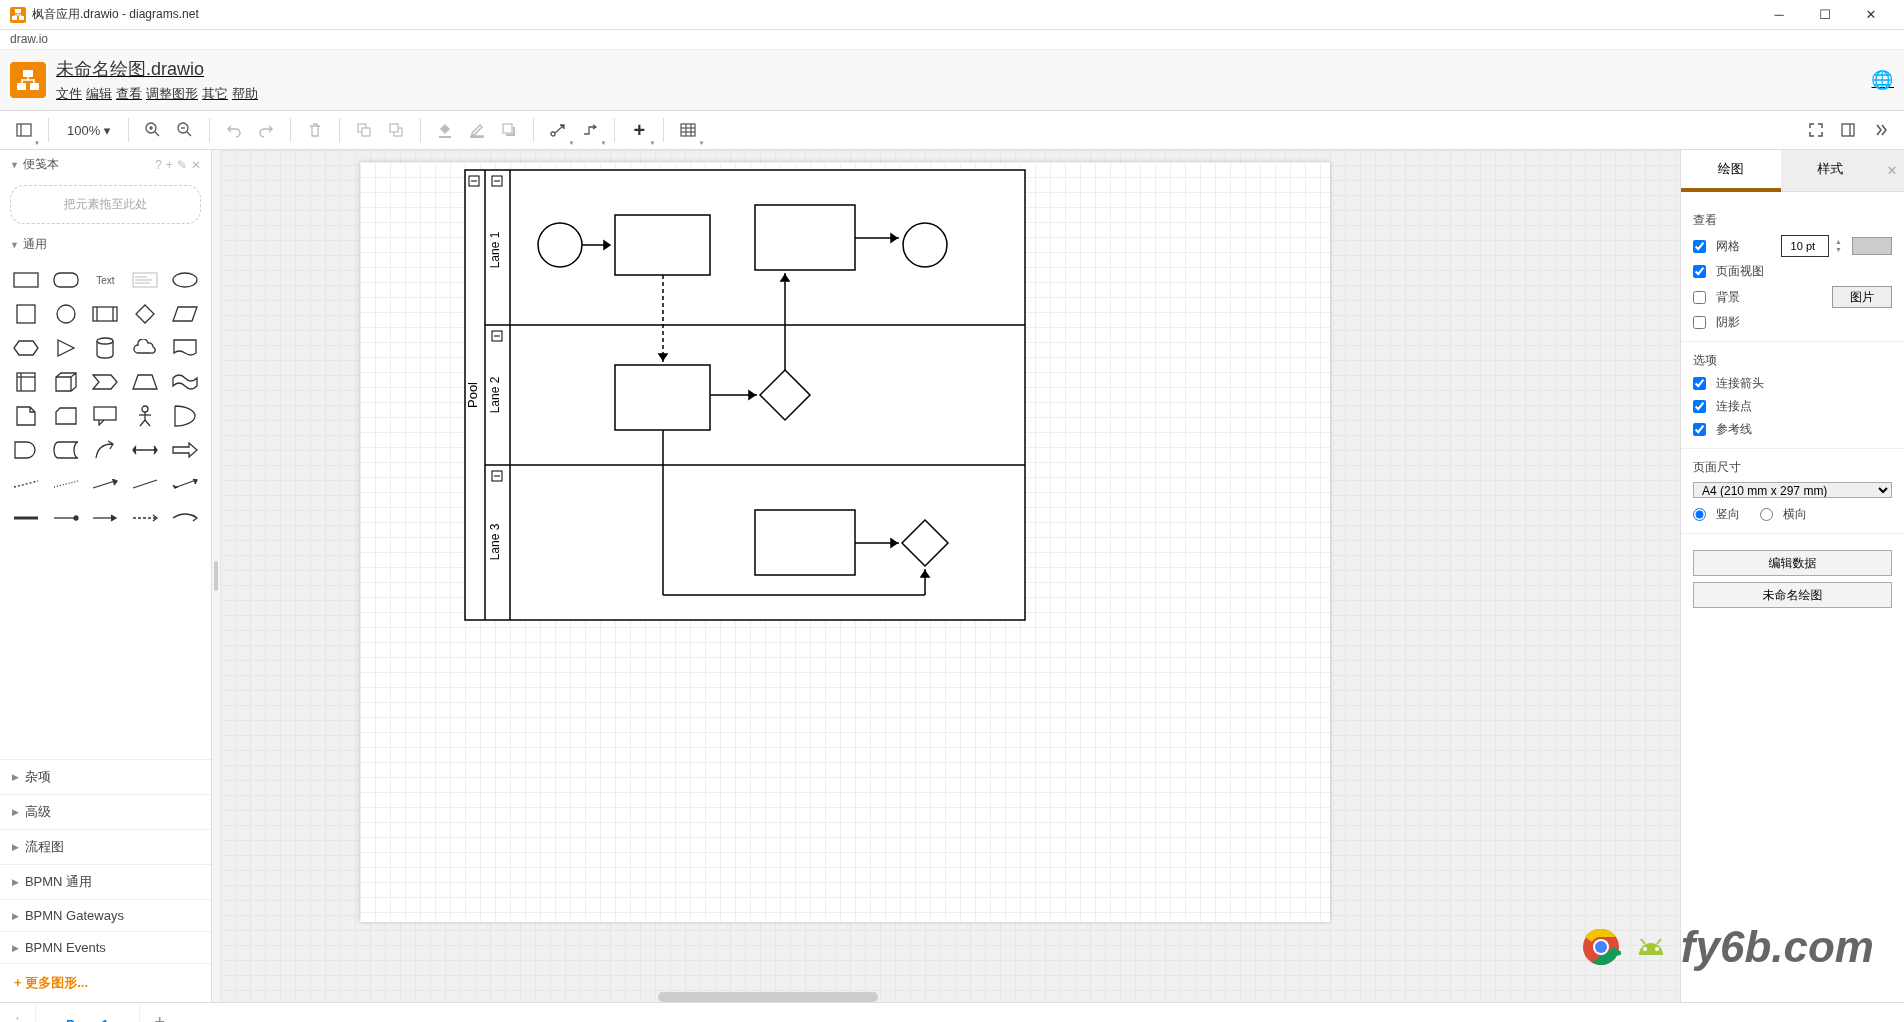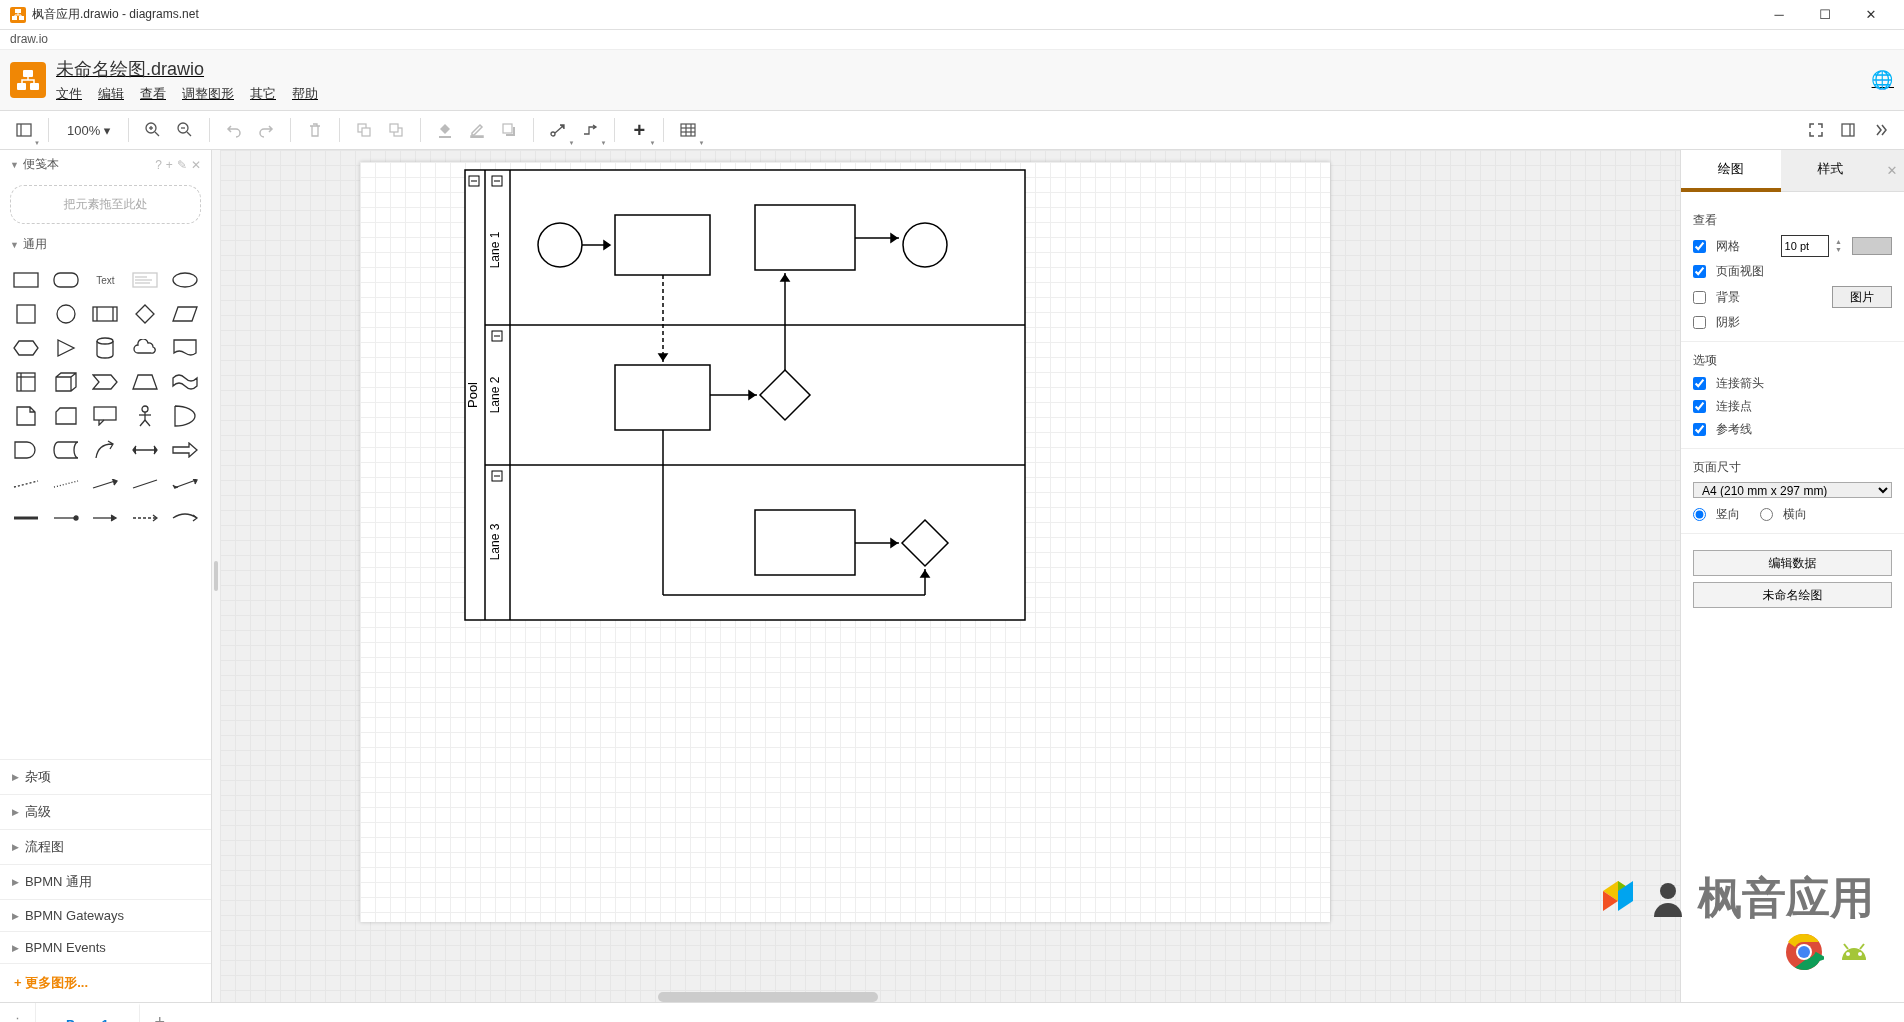--- a/index.html
+++ b/index.html
@@ -9,21 +9,21 @@
 .titlebar-icon { width: 16px; height: 16px; background: #f08705; margin-right: 6px; border-radius: 2px; display:flex; align-items:center; justify-content:center; }
 .titlebar-title { flex: 1; font-size: 12px; color: #333; }
 .winbtn { width: 46px; height: 30px; display: flex; align-items: center; justify-content: center; color: #333; cursor: pointer; }
 
 .subbar { height: 20px; padding: 2px 10px; font-size: 12px; color: #555; border-bottom: 1px solid #eee; }
 
 .header { height: 60px; background: #f8f8f8; display: flex; align-items: center; padding: 0 10px; gap: 10px; text-decoration: underline; }
 .app-icon { width: 36px; height: 36px; background: #f08705; border-radius: 4px; display:flex; align-items:center; justify-content:center; }
 .header-info { display: flex; flex-direction: column; }
 .doc-title { font-size: 18px; color: #333; }
-.menubar { display: flex; gap: 16px; margin-top: 4px; }
+.menubar { display: flex; gap: 4px; margin-top: 4px; }
 .menuitem { font-size: 13px; color: #333; cursor: pointer; }
 .globe { margin-left: auto; color: #888; font-size: 18px; cursor:pointer; }
 
 .toolbar { height: 40px; background: #fff; border-bottom: 1px solid #ddd; border-top: 1px solid #ddd; display: flex; align-items: center; padding: 0 10px; gap: 4px; }
 .tbtn { width: 28px; height: 28px; display: flex; align-items: center; justify-content: center; color: #666; cursor: pointer; border-radius: 2px; position:relative; }
 .tsep { width: 1px; height: 24px; background: #ddd; margin: 0 6px; }
 .zoom { padding: 0 8px; color: #444; font-size: 13px; cursor: pointer; }
 .toolbar-right { margin-left: auto; display: flex; gap: 4px; }
 .dd-caret { position:absolute; bottom:-2px; right:-2px; font-size:6px; color:#888; }
 
@@ -51,21 +51,21 @@
 .hscroll { position:absolute; bottom:0; left:30%; width:220px; height:10px; background:#ccc; border-radius:5px; }
 
 .rp-tabs { display: flex; border-bottom: 1px solid #ddd; }
 .rp-tab { flex: 1; text-align: center; padding: 10px 0; font-size: 13px; cursor: pointer; background:#eee; }
 .rp-tab.active { background:#fff; border-bottom:4px solid #a16207; margin-bottom:-1px; }
 .rp-close { width:24px; display:flex; align-items:center; justify-content:center; color:#aaa; cursor:pointer; background:#eee; }
 .rp-body { padding: 12px; }
 .rp-group-title { font-size: 12px; color: #444; margin: 8px 0 6px; }
 .rp-row { display: flex; align-items: center; margin: 6px 0; gap: 6px; font-size: 12px; color: #444; }
 .rp-row input[type=checkbox], .rp-row input[type=radio] { margin-right: 4px; }
-.grid-input { width: 48px; height: 22px; border: 1px solid #333; text-align: right; padding-right: 19px; font-size: 11px; }
+.grid-input { width: 48px; height: 22px; border: 1px solid #333; text-align: right; padding-right: 13px; font-size: 11px; }
 .color-swatch { width: 40px; height: 18px; border: 1px solid #999; background: #ccc; margin-left:auto; cursor:pointer; }
 .rp-btn { width: 60px; height: 22px; border: 1px solid #999; background: #eee; font-size: 12px; cursor: pointer; margin-left:auto; }
 .rp-select { width: 100%; height: 16px; border: 1px solid #aaa; font-size: 12px; padding: 0 4px; }
 .rp-bigbtn { width: 100%; height: 26px; border: 1px solid #aaa; background: #f3f3f3; font-size: 12px; cursor: pointer; margin-top: 6px; }
 .rp-sep { height:1px; background:#eee; margin: 10px -12px; }
 
 .statusbar { height: 40px; background: #fff; border-top: 1px solid #ddd; display: flex; align-items: center; }
 .sb-menu { width: 36px; height: 40px; display: flex; align-items: center; justify-content: center; color: #888; cursor: pointer; border-right:1px solid #eee; }
 .tab-page { padding: 0 30px; height: 40px; display: flex; align-items: center; border-right: 1px solid #eee; color: #0b7dd6; font-weight: bold; font-size: 13px; border-top:3px solid #fff; }
 .tab-add { width: 40px; height: 40px; display: flex; align-items: center; justify-content: center; color: #888; cursor: pointer; font-size:18px; }
@@ -638,40 +638,28 @@
 
 <div class="statusbar">
   <div class="sb-menu">⋮</div>
   <div class="tab-page">Page-1</div>
   <div class="tab-add">+</div>
 </div>
 
 <div class="watermark">
   <div class="wm-row">
     <svg class="wm-logo" viewBox="0 0 40 40">
-        <path d="M20 2 L35 12 L20 22 L5 12 Z" fill="#f3c300"></path>
-        <path d="M20 2 L35 12 L20 22 Z" fill="#7cbb00"></path>
-        <path d="M5 12 L20 22 L5 32 Z" fill="#f25022"></path>
-        <path d="M20 22 L35 12 L35 32 L20 42 Z" fill="#00a4ef" transform="translate(0,-10)"></path>
-      </svg>
-    <svg class="wm-logo" viewBox="0 0 40 40">
-        <circle cx="20" cy="12" r="8" fill="#444"></circle>
-        <path d="M6 38 a14 14 0 0 1 28 0 Z" fill="#444"></path>
-      </svg>
-    <span style="color:#777">枫音应用</span>
-  </div>
-  <div class="wm-row">
-    <svg class="wm-logo" viewBox="0 0 40 40">
         <circle cx="20" cy="20" r="18" fill="#dd4b39"></circle>
         <path d="M20 2 a18 18 0 0 1 15 8 h-15 a10 10 0 0 0-9 5 L4 10 A18 18 0 0 1 20 2" fill="#f3c300"></path>
         <path d="M38 20 a18 18 0 0 1-18 18 l6-14 a10 10 0 0 0 4-10 h13" fill="#0f9d58" transform="rotate(30 20 20)"></path>
         <circle cx="20" cy="20" r="8" fill="#fff"></circle>
         <circle cx="20" cy="20" r="6" fill="#4285f4"></circle>
       </svg>
     <svg class="wm-logo" viewBox="0 0 40 40">
         <path d="M8 28 a12 12 0 0 1 24 0 Z" fill="#a4c639"></path>
         <circle cx="14" cy="22" r="2" fill="#fff"></circle>
         <circle cx="26" cy="22" r="2" fill="#fff"></circle>
         <line x1="10" y1="12" x2="14" y2="17" stroke="#a4c639" stroke-width="2"></line>
         <line x1="30" y1="12" x2="26" y2="17" stroke="#a4c639" stroke-width="2"></line>
       </svg>
+    <span style="color:#666; font-style:italic">fy6b.com</span>
   </div>
 </div>
 
 </body></html>

